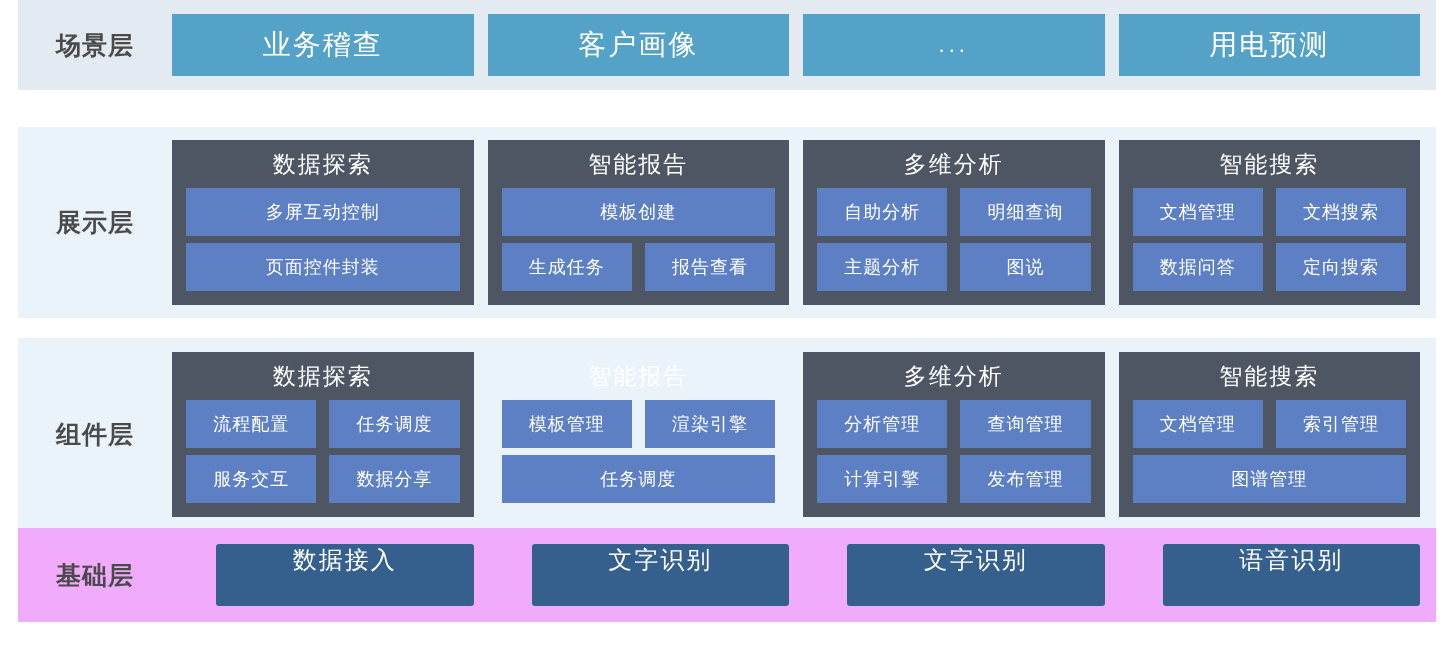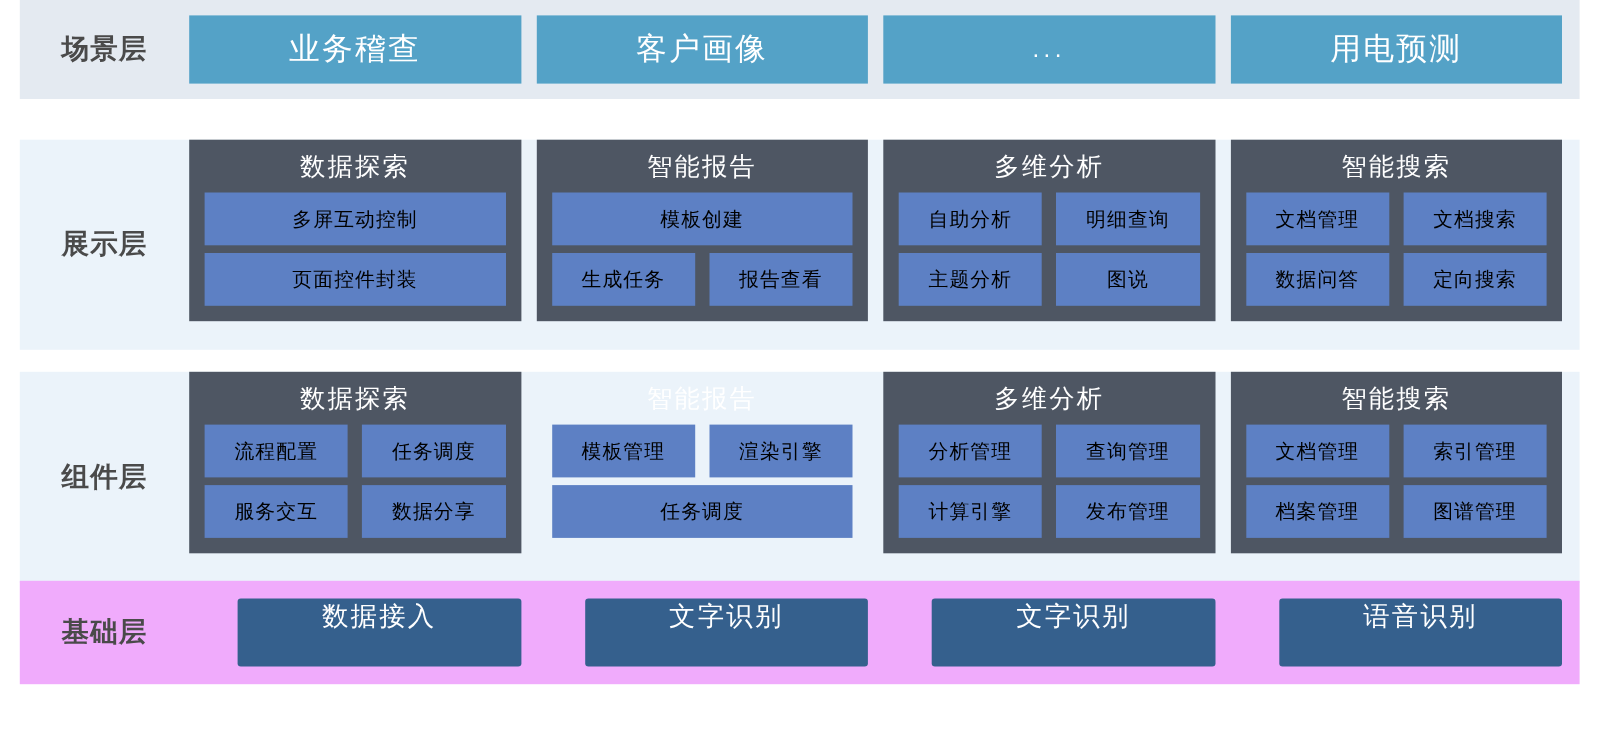--- a/index.html
+++ b/index.html
@@ -61,21 +61,21 @@
     justify-content:center;
     color:#ffffff;
     font-size:28px;
     letter-spacing:2px;
   }
   .scene-card:last-child{ margin-right:0; }
   .scene-card.dots{ letter-spacing:4px; font-size:22px; }
 
   
   .band-view .band-body,
-  .band-comp .band-body{ align-items:flex-start; }
+  .band-comp .band-body{ align-items:center; }
 
   .module-card{
     flex:1 1 0;
     margin-right:14px;
     height:165px;
     background:#4e5663;
     box-sizing:border-box;
     padding:8px 14px 14px 14px;
     display:flex;
     flex-direction:column;
@@ -104,21 +104,21 @@
     display:flex;
     gap:13px;
     height:48px;
   }
   .chip{
     flex:1 1 0;
     background:#5d80c4;
     display:flex;
     align-items:center;
     justify-content:center;
-    color:#000000;
+    color:#ffffff;
     font-size:18px;
     letter-spacing:1px;
   }
 
   
   .band-base .band-body{ align-items:center; }
   .base-card{
     flex:1 1 0;
     margin-right:14px;
     height:62px;
@@ -263,21 +263,20 @@
       </div>
 
       <div class="module-card">
         <div class="module-title">智能搜索</div>
         <div class="chip-rows">
           <div class="chip-row">
             <div class="chip">文档管理</div>
             <div class="chip">索引管理</div>
           </div>
           <div class="chip-row">
-            <div class="chip">档案管理</div>
             <div class="chip">图谱管理</div>
           </div>
         </div>
       </div>
 
     </div>
   </div>
 
   <div class="band band-base">
     <div class="band-label">基础层</div>

